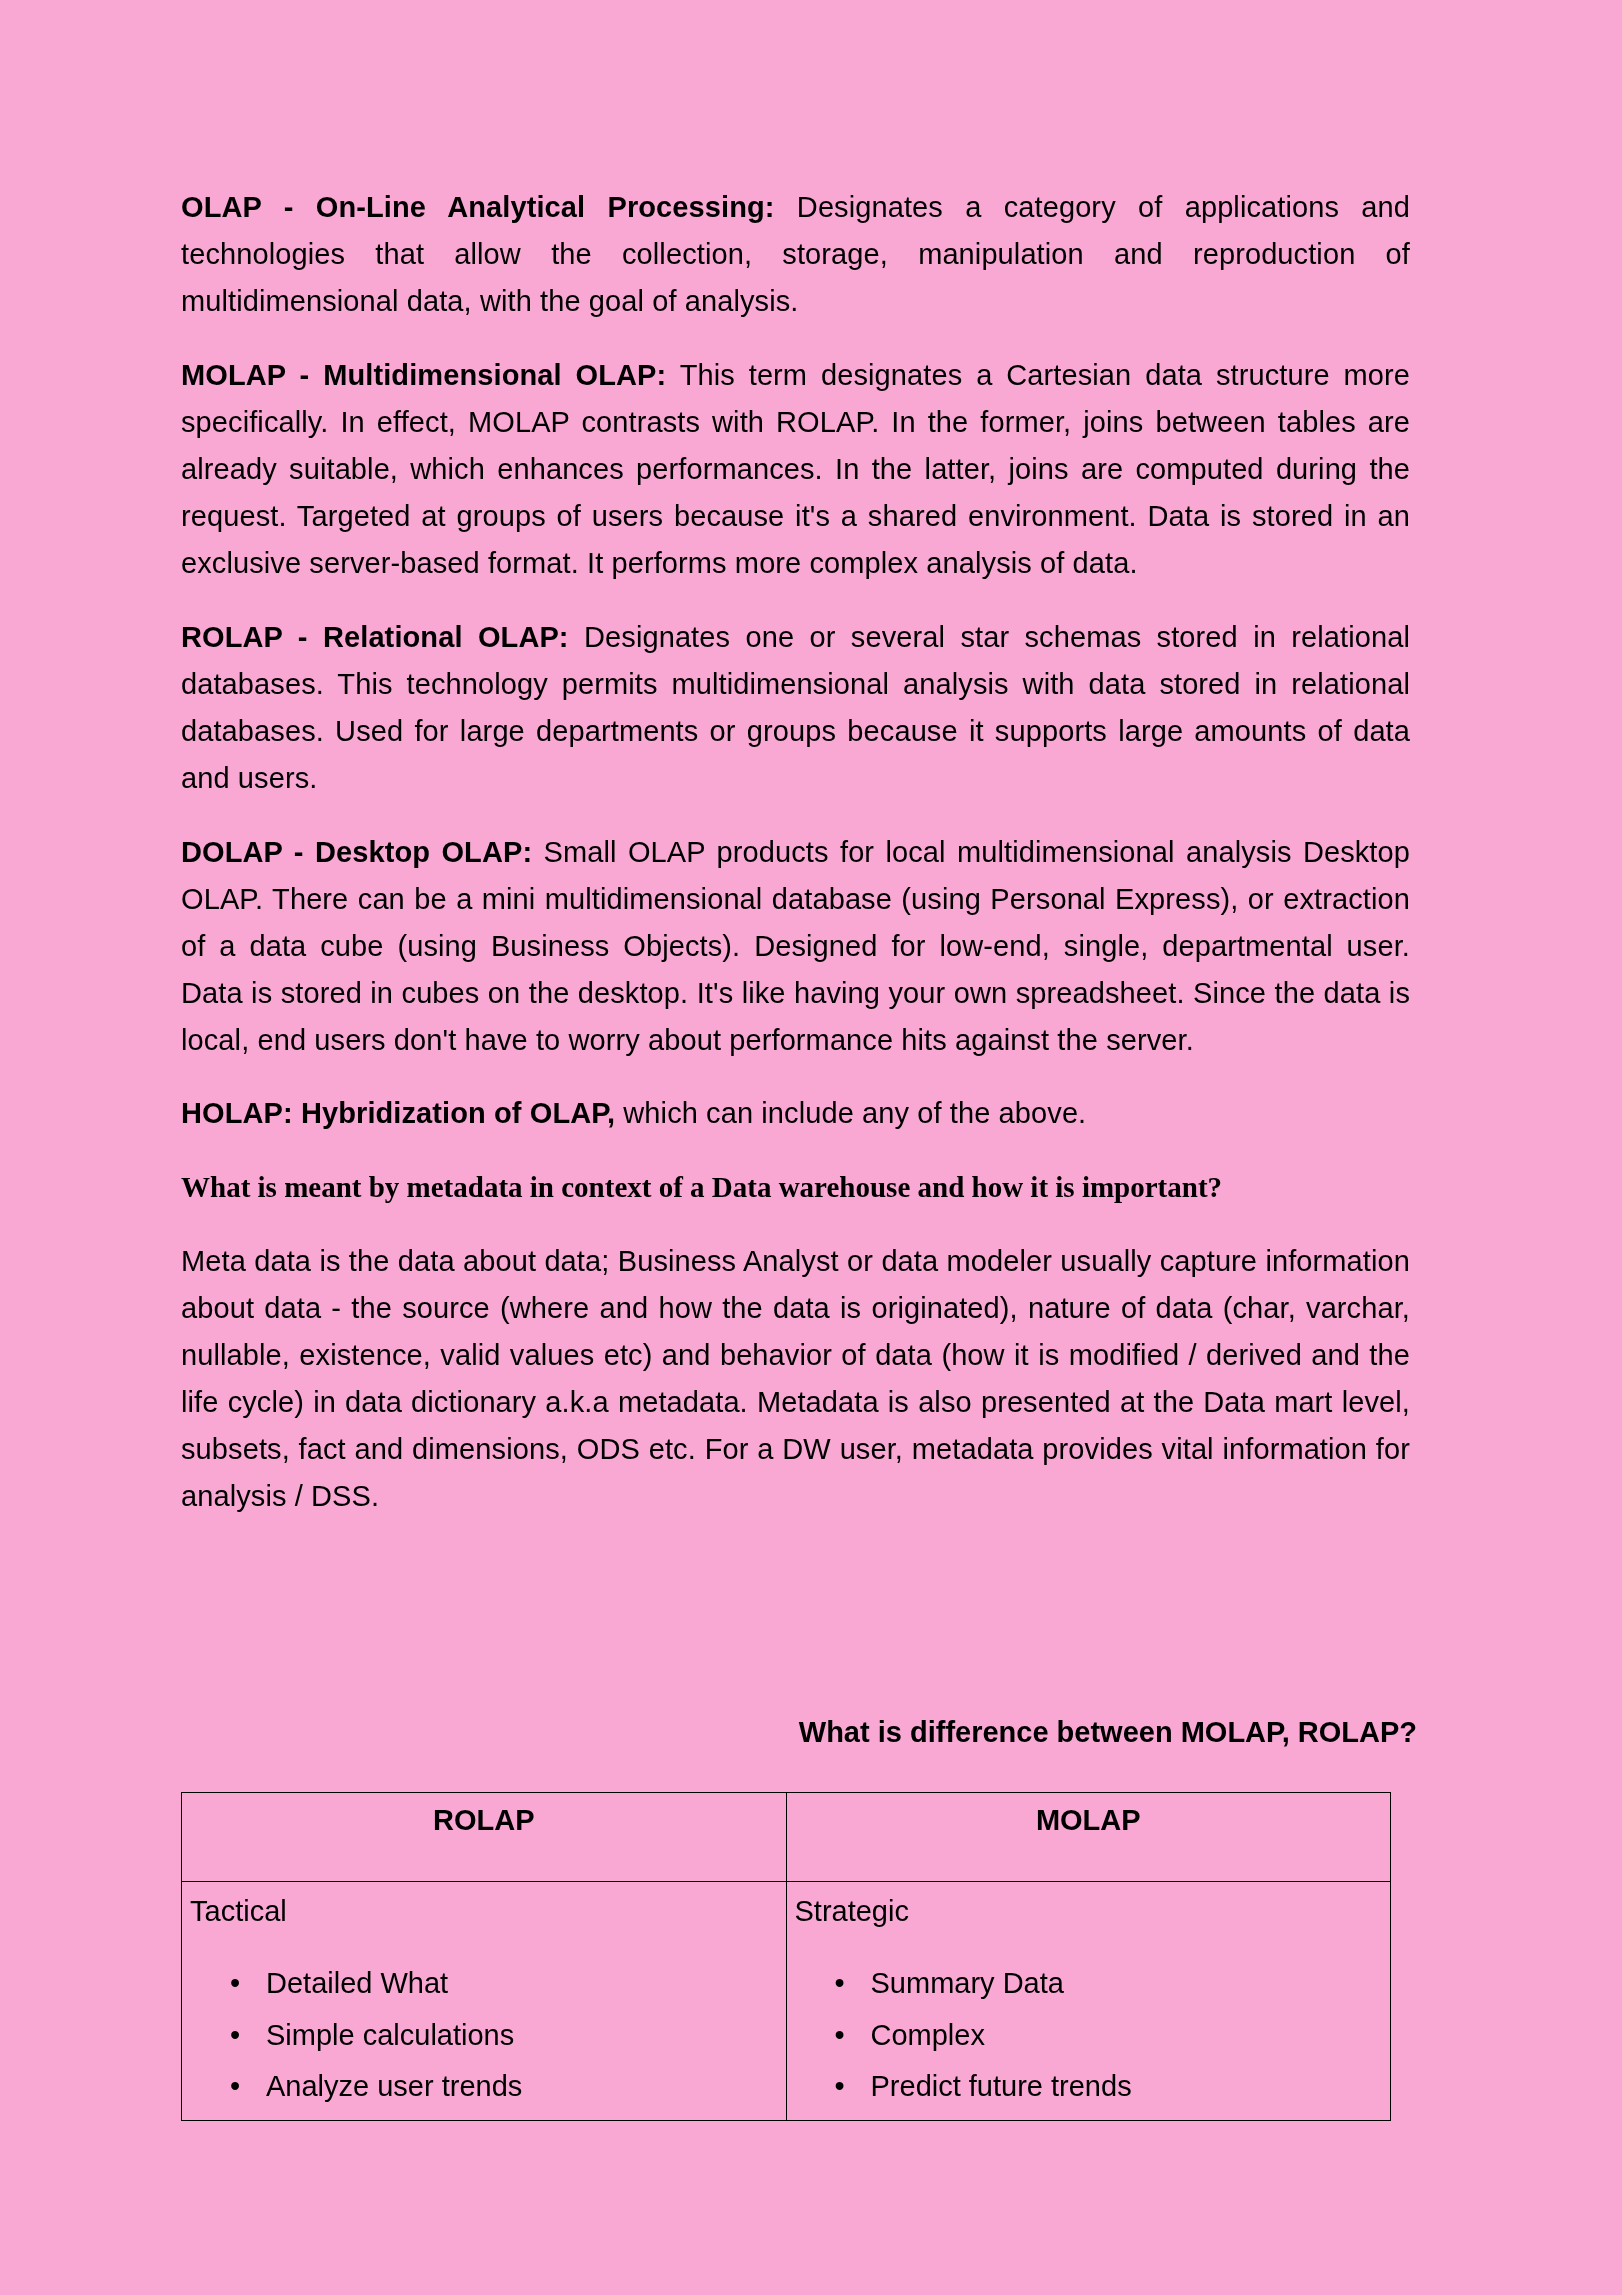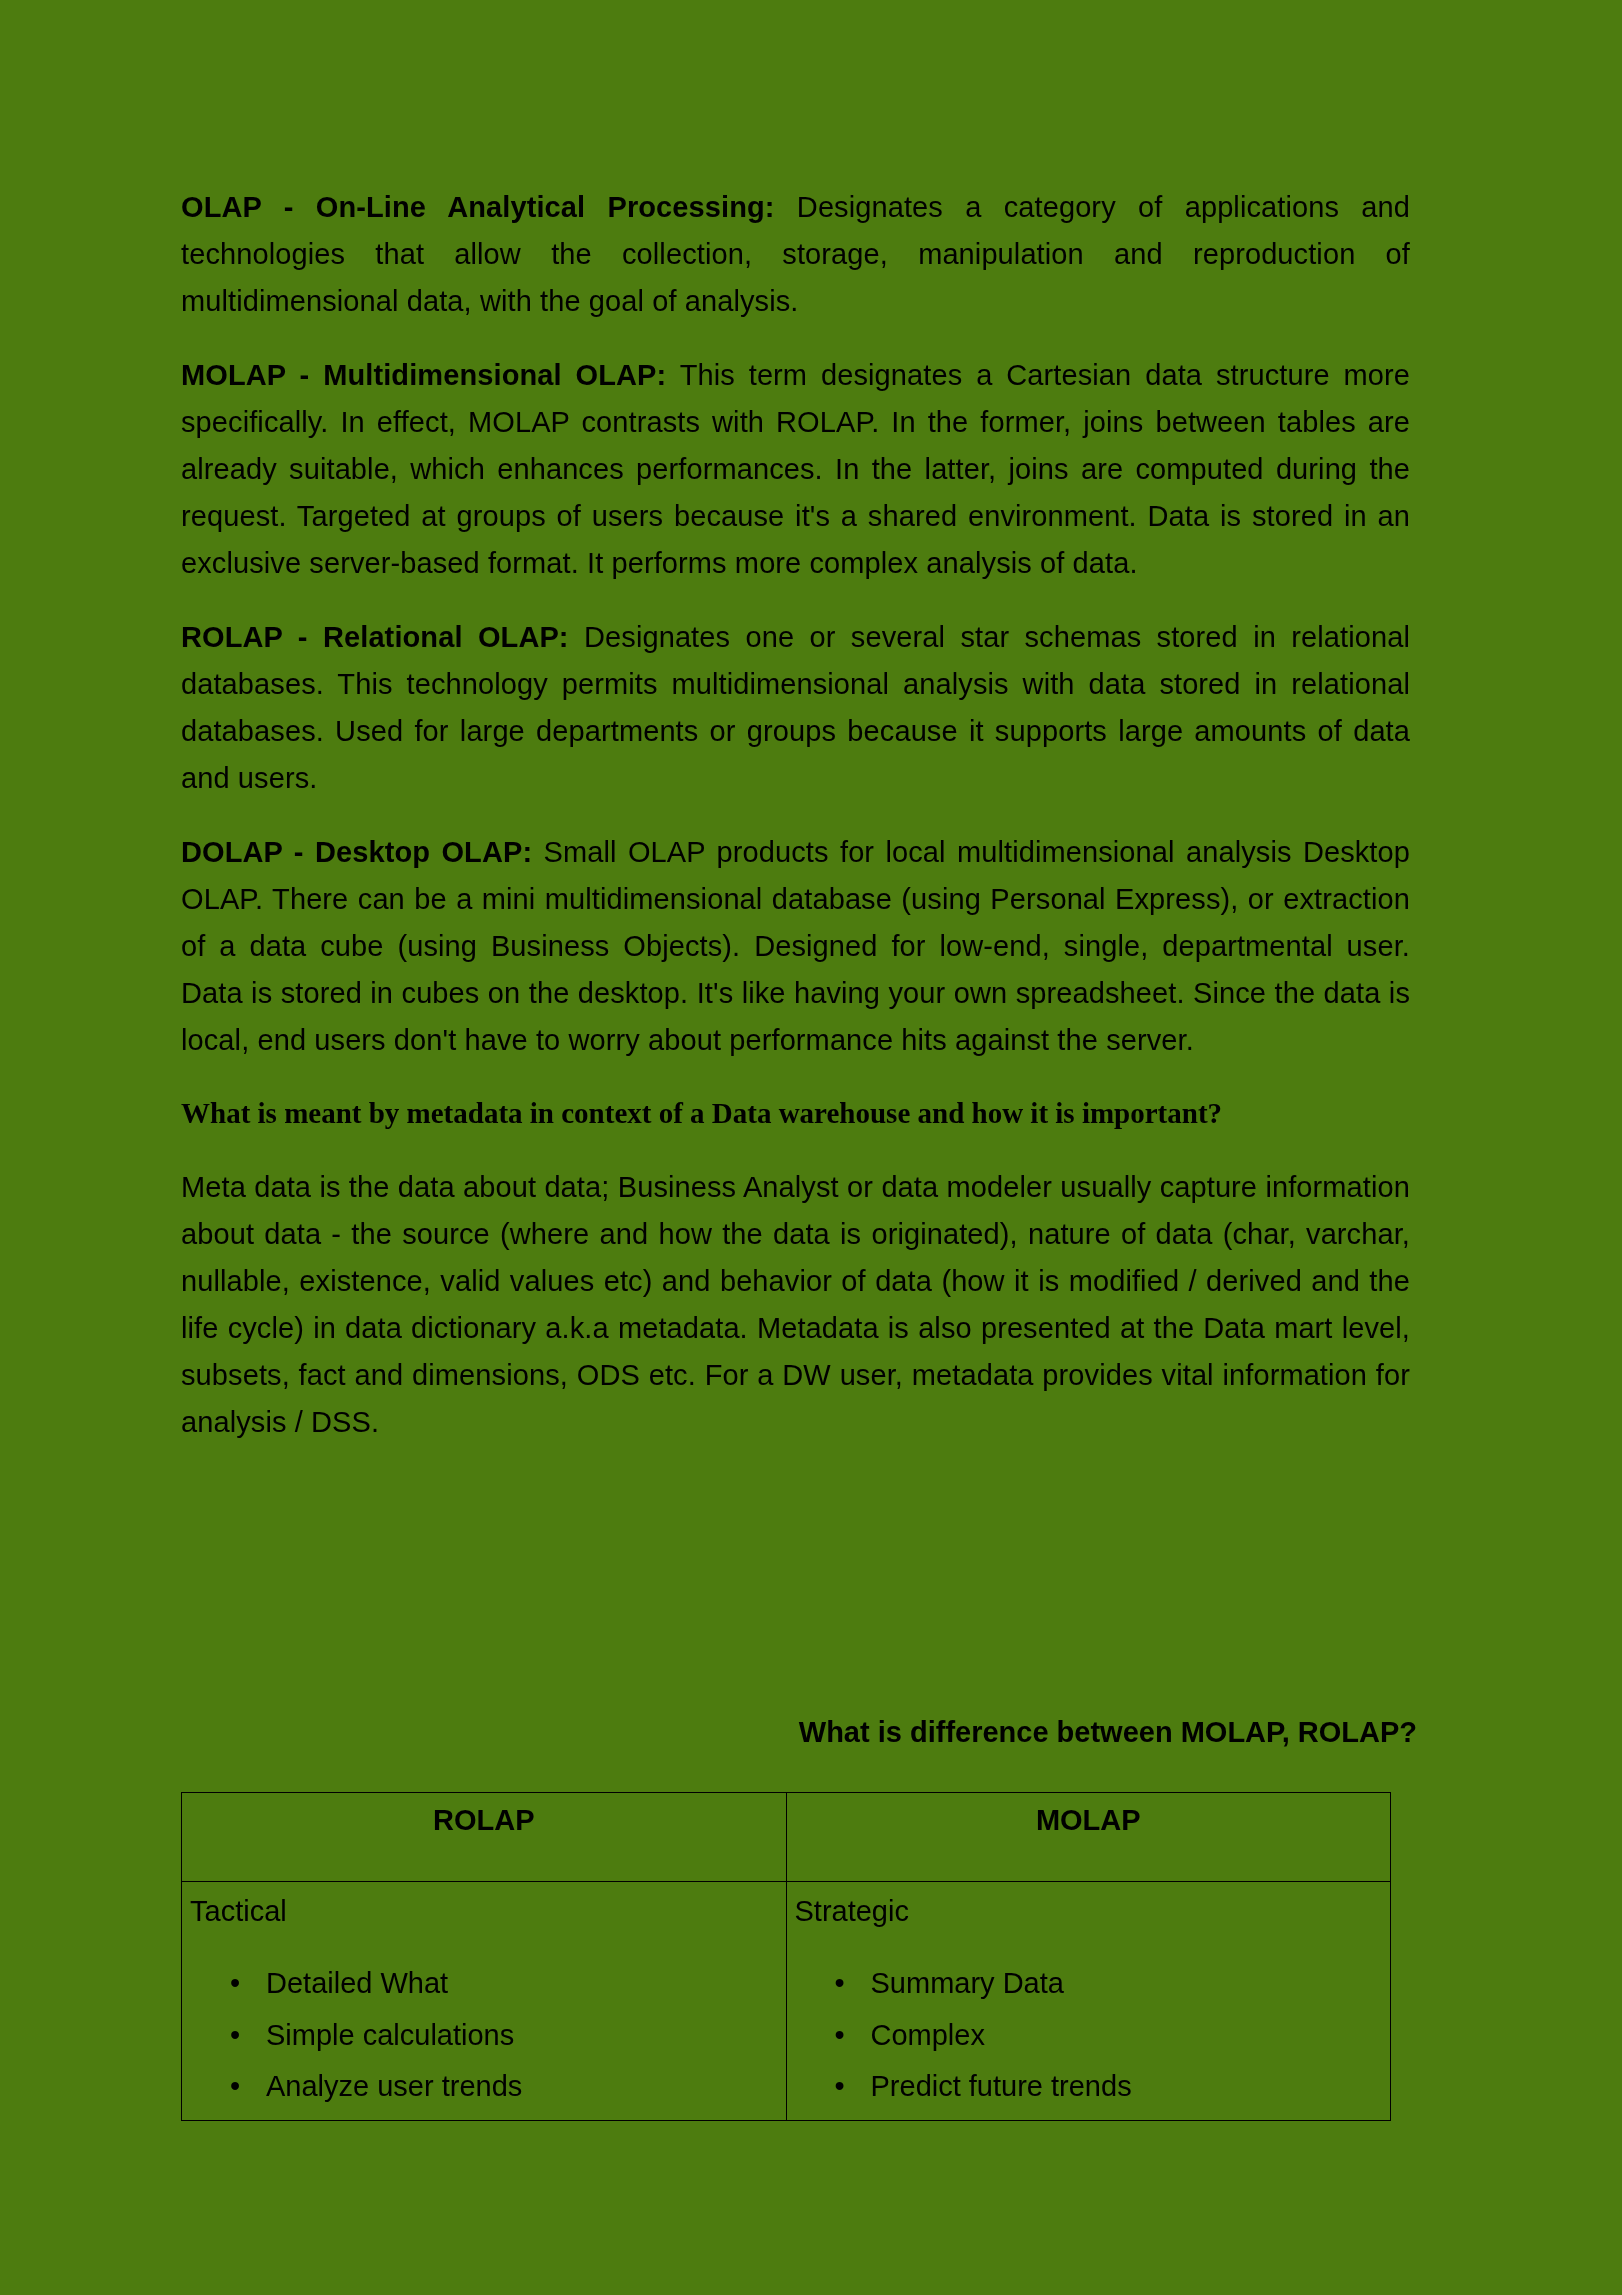--- a/index.html
+++ b/index.html
@@ -9,21 +9,21 @@
     background: #ffffff;
   }
   body {
     font-family: "Liberation Sans", sans-serif;
     color: #000000;
   }
   .page {
     position: relative;
     width: 1622px;
     height: 2295px;
-    background: #4d7c0f;
+    background: #f9a8d4;
     box-sizing: border-box;
     overflow: hidden;
   }
   .content {
     position: absolute;
     left: 181px;
     top: 184px;
     width: 1229px;
   }
   p.para {
@@ -117,20 +117,21 @@
   <div class="content">
 
     <p class="para"><span class="b">OLAP - On-Line Analytical Processing:</span><span> Designates a category of applications and technologies that allow the collection, storage, manipulation and reproduction of multidimensional data, with the goal of analysis.</span></p>
 
     <p class="para"><span class="b">MOLAP - Multidimensional OLAP:</span><span> This term designates a Cartesian data structure more specifically. In effect, MOLAP contrasts with ROLAP. In the former, joins between tables are already suitable, which enhances performances. In the latter, joins are computed during the request. Targeted at groups of users because it's a shared environment. Data is stored in an exclusive server-based format. It performs more complex analysis of data.</span></p>
 
     <p class="para"><span class="b">ROLAP - Relational OLAP:</span><span> Designates one or several star schemas stored in relational databases. This technology permits multidimensional analysis with data stored in relational databases. Used for large departments or groups because it supports large amounts of data and users.</span></p>
 
     <p class="para"><span class="b">DOLAP - Desktop OLAP:</span><span> Small OLAP products for local multidimensional analysis Desktop OLAP. There can be a mini multidimensional database (using Personal Express), or extraction of a data cube (using Business Objects). Designed for low-end, single, departmental user. Data is stored in cubes on the desktop. It's like having your own spreadsheet. Since the data is local, end users don't have to worry about performance hits against the server.</span></p>
 
+    <p class="para"><span class="b">HOLAP: Hybridization of OLAP,</span><span> which can include any of the above.</span></p>
 
     <h2 class="heading">What is meant by metadata in context of a Data warehouse and how it is important?</h2>
 
     <p class="para">Meta data is the data about data; Business Analyst or data modeler usually capture information about data - the source (where and how the data is originated), nature of data (char, varchar, nullable, existence, valid values etc) and behavior of data (how it is modified / derived and the life cycle) in data dictionary a.k.a metadata. Metadata is also presented at the Data mart level, subsets, fact and dimensions, ODS etc. For a DW user, metadata provides vital information for analysis / DSS.</p>
 
   </div>
 
   <div class="table-heading-wrap">
     <h2 class="heading-left">What is difference between MOLAP, ROLAP?</h2>
   </div>

